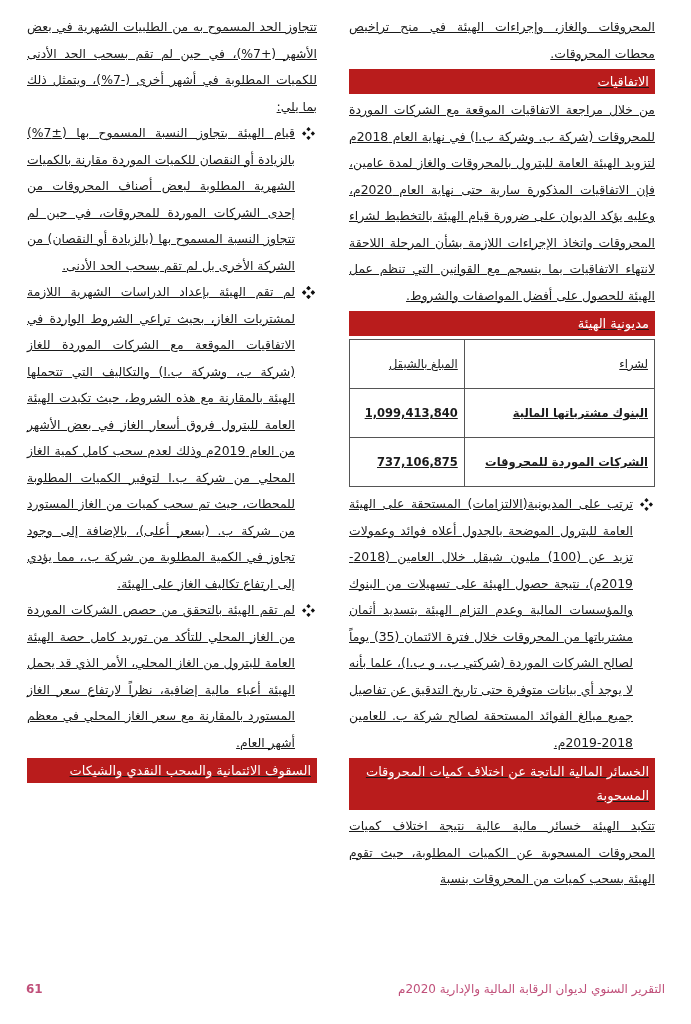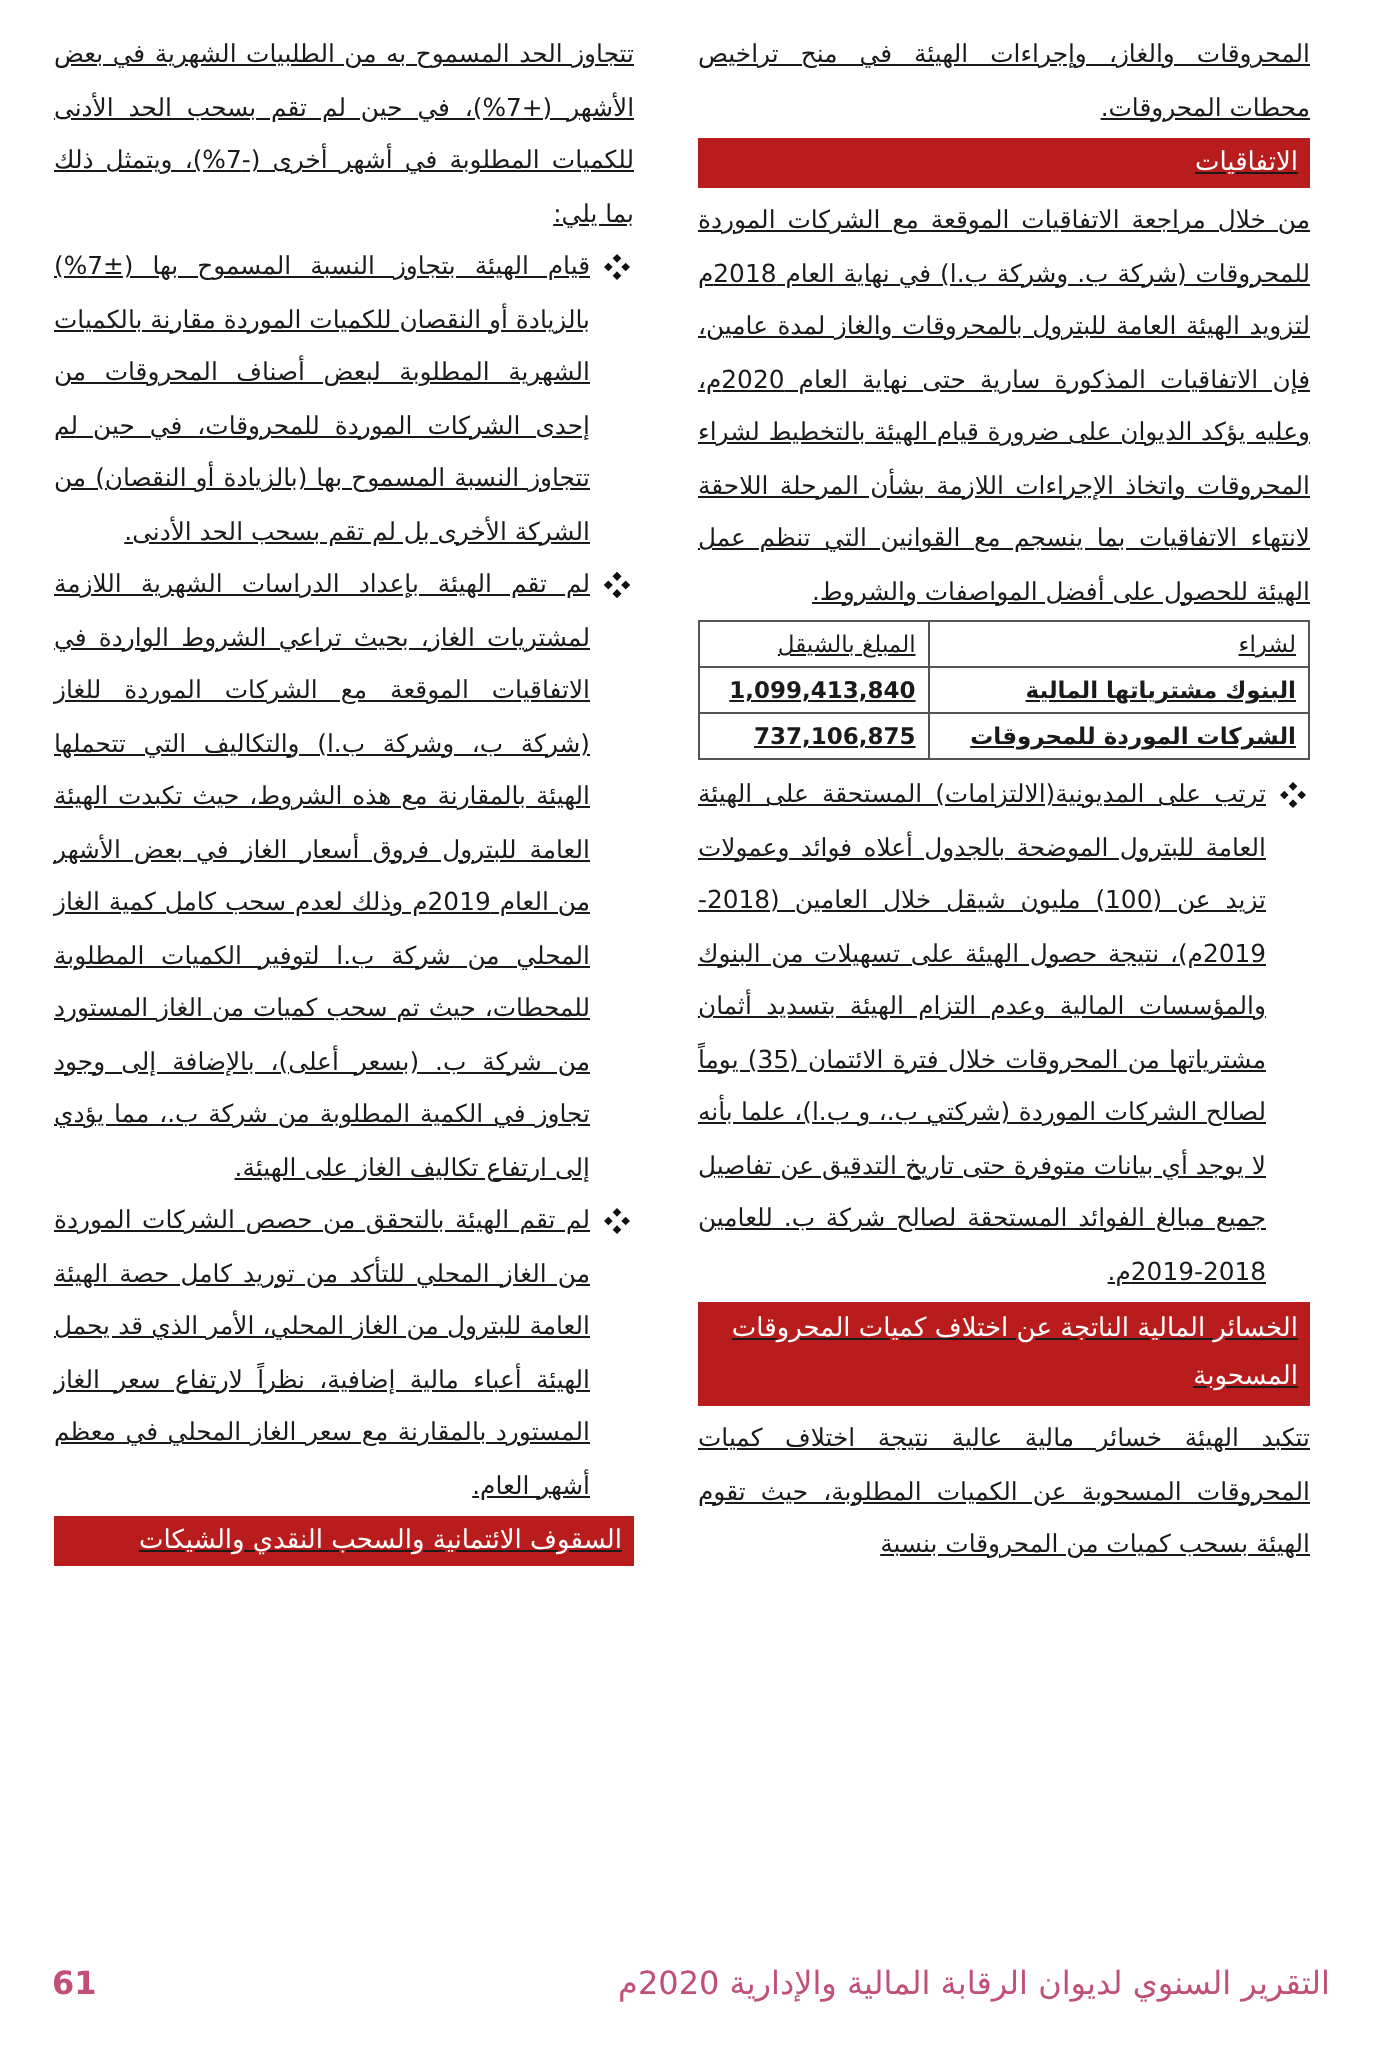--- a/index.html
+++ b/index.html
@@ -24,40 +24,41 @@
   .sec-head.two-line { line-height: 24px; padding: 2px 6px; }
   .bullet { position: relative; padding-right: 22px; }
   .bullet .bullet-icon {
     position: absolute; right: 2px; top: 7px; width: 13px; height: 13px;
   }
   table.debt {
     width: 100%; border-collapse: collapse; margin: 1px 0 4px 0;
     font-size: 11.5px; line-height: 20px; direction: rtl;
   }
   table.debt td, table.debt th {
-    border: 1.5px solid #555; padding: 1px 6px; text-align: center;
+    border: 1.5px solid #555; padding: 14px 6px; text-align: center;
   }
   table.debt th { font-weight: normal; }
   table.debt td.amount { font-weight: bold; }
   table.debt td.label { font-weight: bold; }
   .footer {
-    position: absolute; top: 982px; font-size: 16px; color: #c0507a;
+    position: absolute; top: 982px; font-size: 12px; color: #c0507a;
   }
   .footer-title { right: 26px; }
   .footer-page { left: 26px; font-weight: bold; direction: ltr; }
 </style>
 </head>
 <body>
 
 <div class="col col-right">
   <p>المحروقات والغاز، وإجراءات الهيئة في منح تراخيص محطات المحروقات.</p>
 
   <div class="sec-head">الاتفاقيات</div>
   <p>من خلال مراجعة الاتفاقيات الموقعة مع الشركات الموردة للمحروقات (شركة ب. وشركة ب.ا) في نهاية العام 2018م لتزويد الهيئة العامة للبترول بالمحروقات والغاز لمدة عامين، فإن الاتفاقيات المذكورة سارية حتى نهاية العام 2020م، وعليه يؤكد الديوان على ضرورة قيام الهيئة بالتخطيط لشراء المحروقات واتخاذ الإجراءات اللازمة بشأن المرحلة اللاحقة لانتهاء الاتفاقيات بما ينسجم مع القوانين التي تنظم عمل الهيئة للحصول على أفضل المواصفات والشروط.</p>
 
+  <div class="sec-head">مديونية الهيئة</div>
 
   <table class="debt">
     <thead>
       <tr>
         <th>لشراء</th>
         <th>المبلغ بالشيقل</th>
       </tr>
     </thead>
     <tbody>
       <tr>

